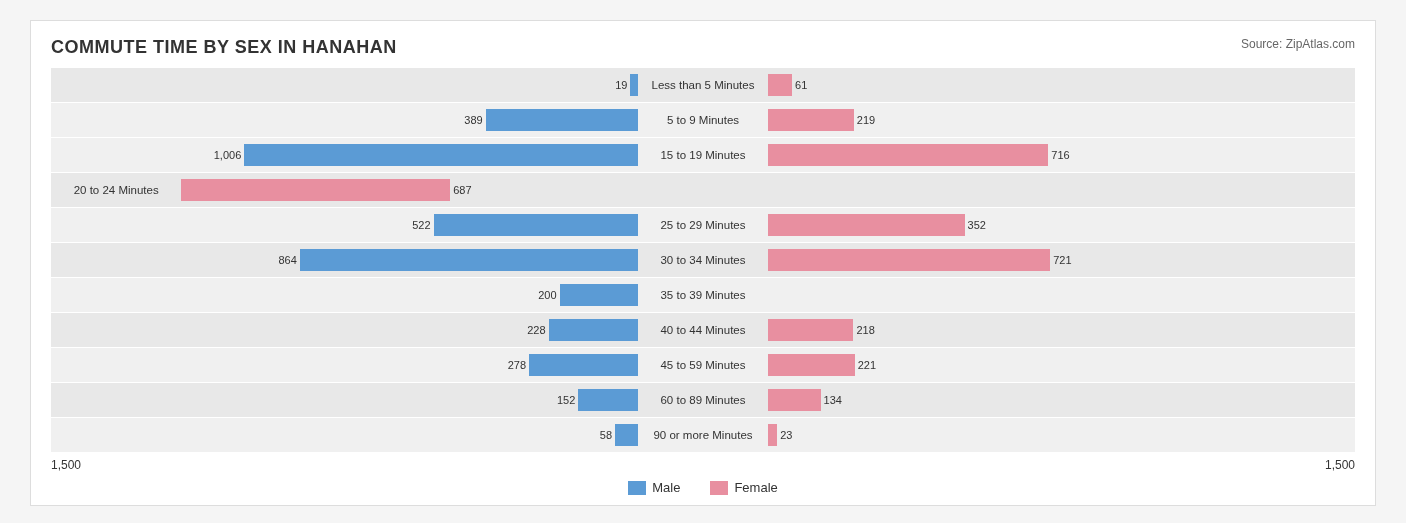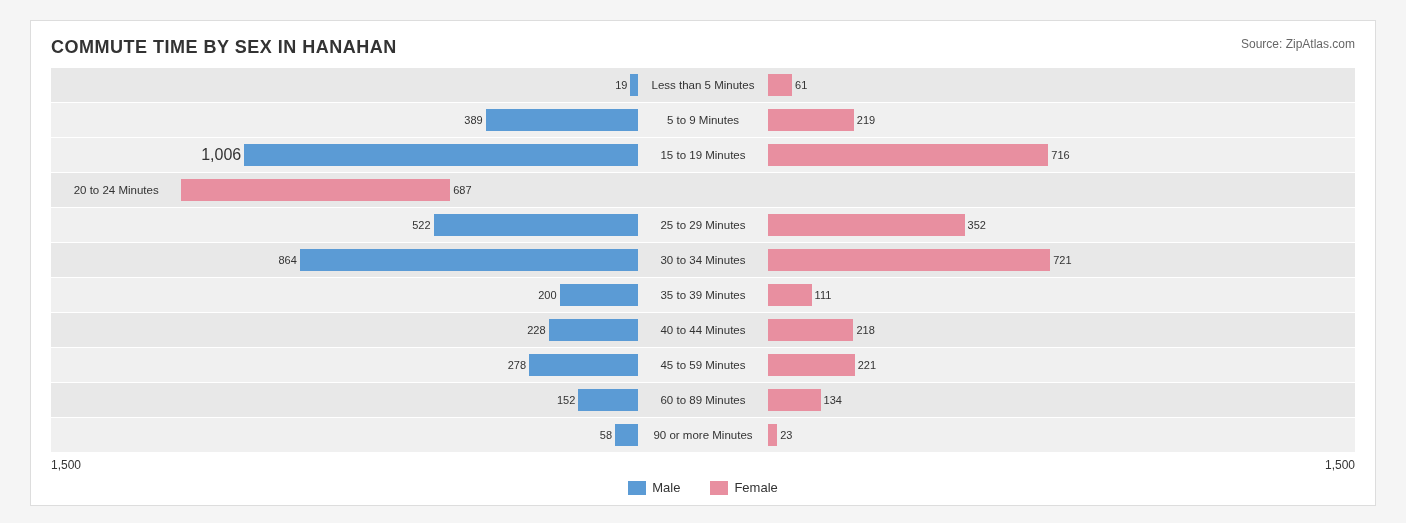--- a/index.html
+++ b/index.html
@@ -145,21 +145,21 @@
     </div>
     <div class="center-label-col">5 to 9 Minutes</div>
     <div class="half-right">
       <div class="female-bar-inner" style="width:14.6%;"></div>
       <span style="position:absolute;left:calc(14.6% + 3px);top:50%;transform:translateY(-50%);font-size:11px;color:#333;white-space:nowrap;">219</span>
     </div>
   </div>
       <div class="row-wrapper row-bg-even">
     <div class="half-left">
       <div class="male-bar-inner" style="width:67.06666666666666%;"></div>
-      <span style="position:absolute;right:calc(67.06666666666666% + 3px);top:50%;transform:translateY(-50%);font-size:16px;color:#333;white-space:nowrap;">1,006</span>
+      <span style="position:absolute;right:calc(67.06666666666666% + 3px);top:50%;transform:translateY(-50%);font-size:11px;color:#333;white-space:nowrap;">1,006</span>
     </div>
     <div class="center-label-col">15 to 19 Minutes</div>
     <div class="half-right">
       <div class="female-bar-inner" style="width:47.733333333333334%;"></div>
       <span style="position:absolute;left:calc(47.733333333333334% + 3px);top:50%;transform:translateY(-50%);font-size:11px;color:#333;white-space:nowrap;">716</span>
     </div>
   </div>
       <div class="row-wrapper row-bg-odd">
     <div class="center-label-col">20 to 24 Minutes</div>
     <div class="half-right">
@@ -188,24 +188,20 @@
       <div class="female-bar-inner" style="width:48.06666666666667%;"></div>
       <span style="position:absolute;left:calc(48.06666666666667% + 3px);top:50%;transform:translateY(-50%);font-size:11px;color:#333;white-space:nowrap;">721</span>
     </div>
   </div>
       <div class="row-wrapper row-bg-even">
     <div class="half-left">
       <div class="male-bar-inner" style="width:13.333333333333334%;"></div>
       <span style="position:absolute;right:calc(13.333333333333334% + 3px);top:50%;transform:translateY(-50%);font-size:11px;color:#333;white-space:nowrap;">200</span>
     </div>
     <div class="center-label-col">35 to 39 Minutes</div>
-    <div class="half-right">
-      <div class="female-bar-inner" style="width:7.3999999999999995%;"></div>
-      <span style="position:absolute;left:calc(7.3999999999999995% + 3px);top:50%;transform:translateY(-50%);font-size:11px;color:#333;white-space:nowrap;">111</span>
-    </div>
   </div>
       <div class="row-wrapper row-bg-odd">
     <div class="half-left">
       <div class="male-bar-inner" style="width:15.2%;"></div>
       <span style="position:absolute;right:calc(15.2% + 3px);top:50%;transform:translateY(-50%);font-size:11px;color:#333;white-space:nowrap;">228</span>
     </div>
     <div class="center-label-col">40 to 44 Minutes</div>
     <div class="half-right">
       <div class="female-bar-inner" style="width:14.533333333333335%;"></div>
       <span style="position:absolute;left:calc(14.533333333333335% + 3px);top:50%;transform:translateY(-50%);font-size:11px;color:#333;white-space:nowrap;">218</span>

